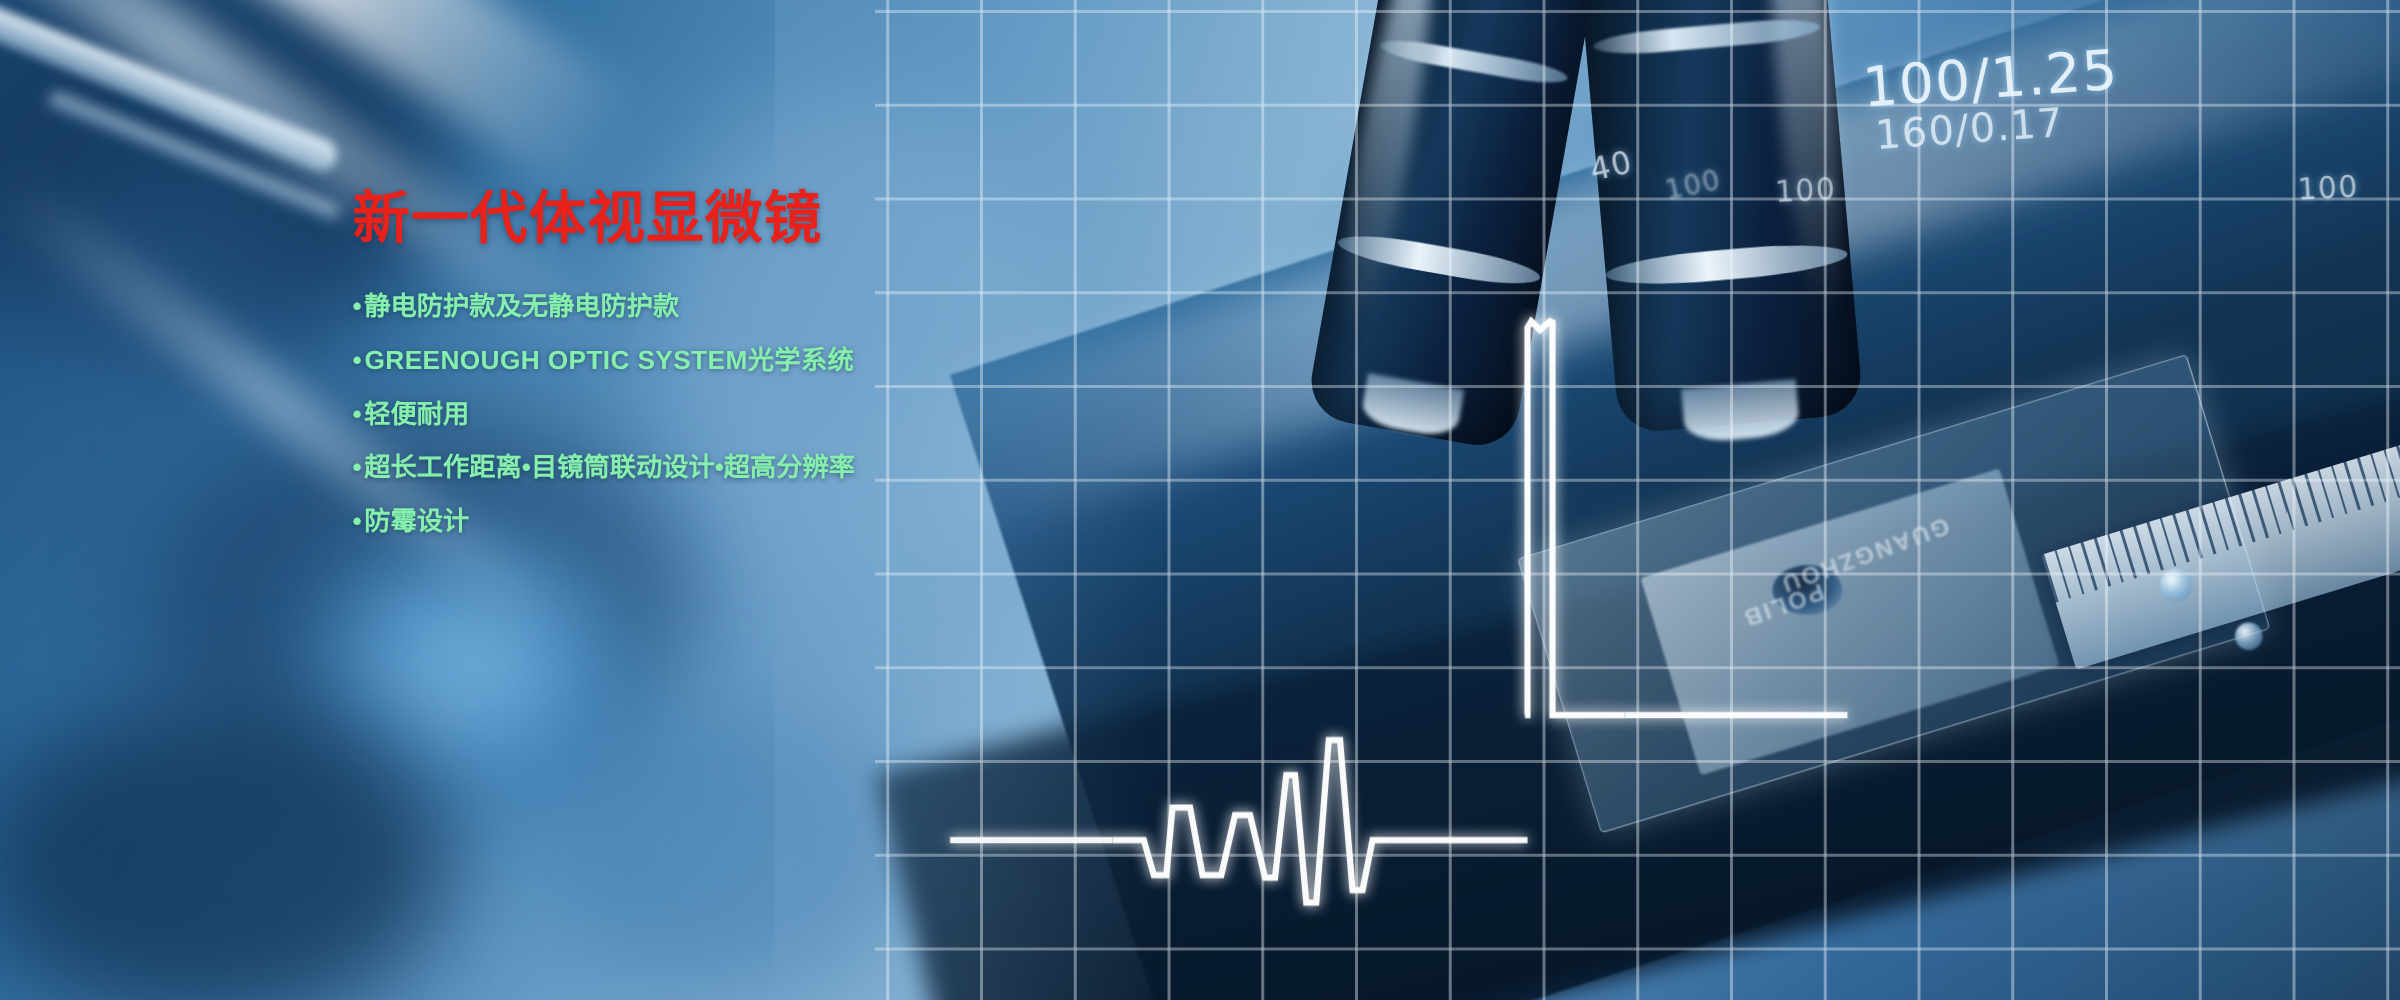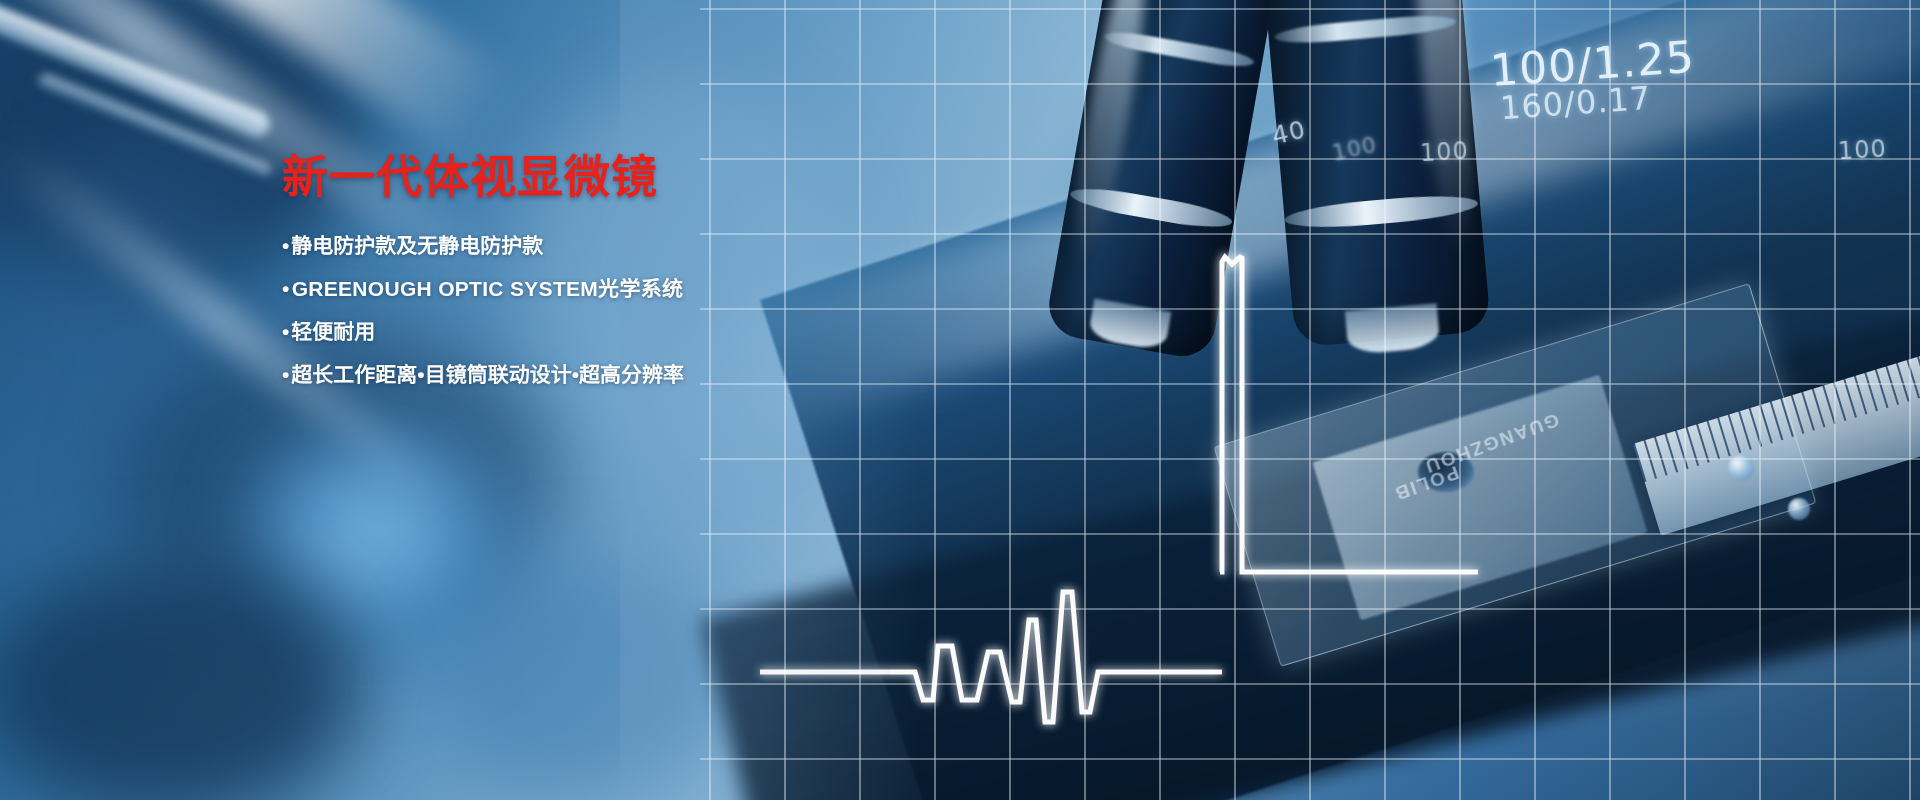--- a/index.html
+++ b/index.html
@@ -147,25 +147,25 @@
   
   .traces{position:absolute;inset:0;pointer-events:none;}
 
   
   .copy{position:absolute;left:282px;top:152px;width:520px;}
   .headline{
     color:#e8221b;
     font-size:46px;font-weight:bold;line-height:1.15;
     letter-spacing:1px;margin:0 0 30px 0;
     text-shadow:0 2px 5px rgba(12,40,72,.45);
-    font-family:Liberation Serif, serif;
+    font-family:Liberation Mono, monospace;
   }
   .bullets{list-style:none;margin:0;padding:0;}
   .bullets li{
-    color:#ffffff;font-size:21px;font-weight:bold;
+    color:#86efac;font-size:21px;font-weight:bold;
     line-height:1;margin-bottom:22px;white-space:nowrap;
     text-shadow:0 1px 4px rgba(14,44,76,.55);
     font-family:"Liberation Sans","DejaVu Sans",sans-serif;
   }
   .bullets li::before{content:"•";margin-right:2px;}
   .bullets li.latin{letter-spacing:.3px;}
 </style>
 </head>
 <body>
 
@@ -254,16 +254,17 @@
     </g>
   </svg>
 
   <div class="copy">
     <h1 class="headline">新一代体视显微镜</h1>
     <ul class="bullets">
       <li>静电防护款及无静电防护款</li>
       <li class="latin">GREENOUGH OPTIC SYSTEM光学系统</li>
       <li>轻便耐用</li>
       <li>超长工作距离•目镜筒联动设计•超高分辨率</li>
+      <li>防霉设计</li>
     </ul>
   </div>
 
 </div>
 
 </body></html>

